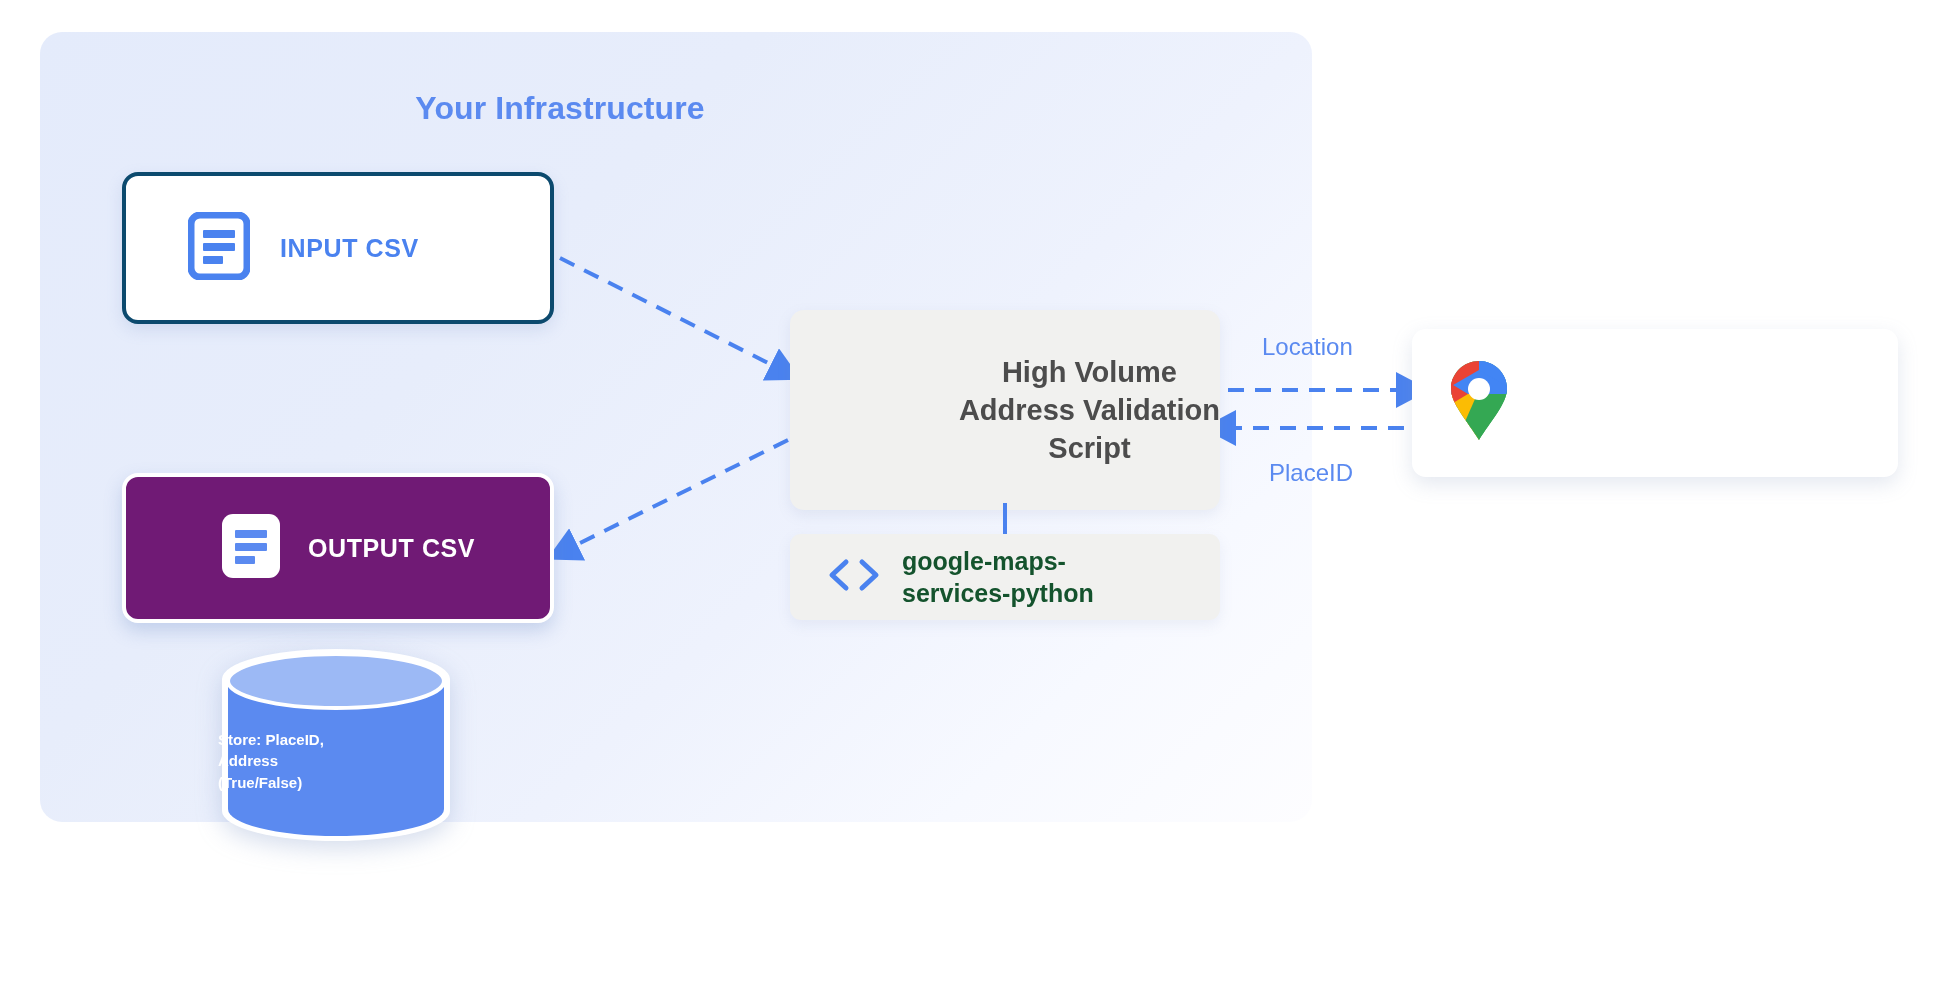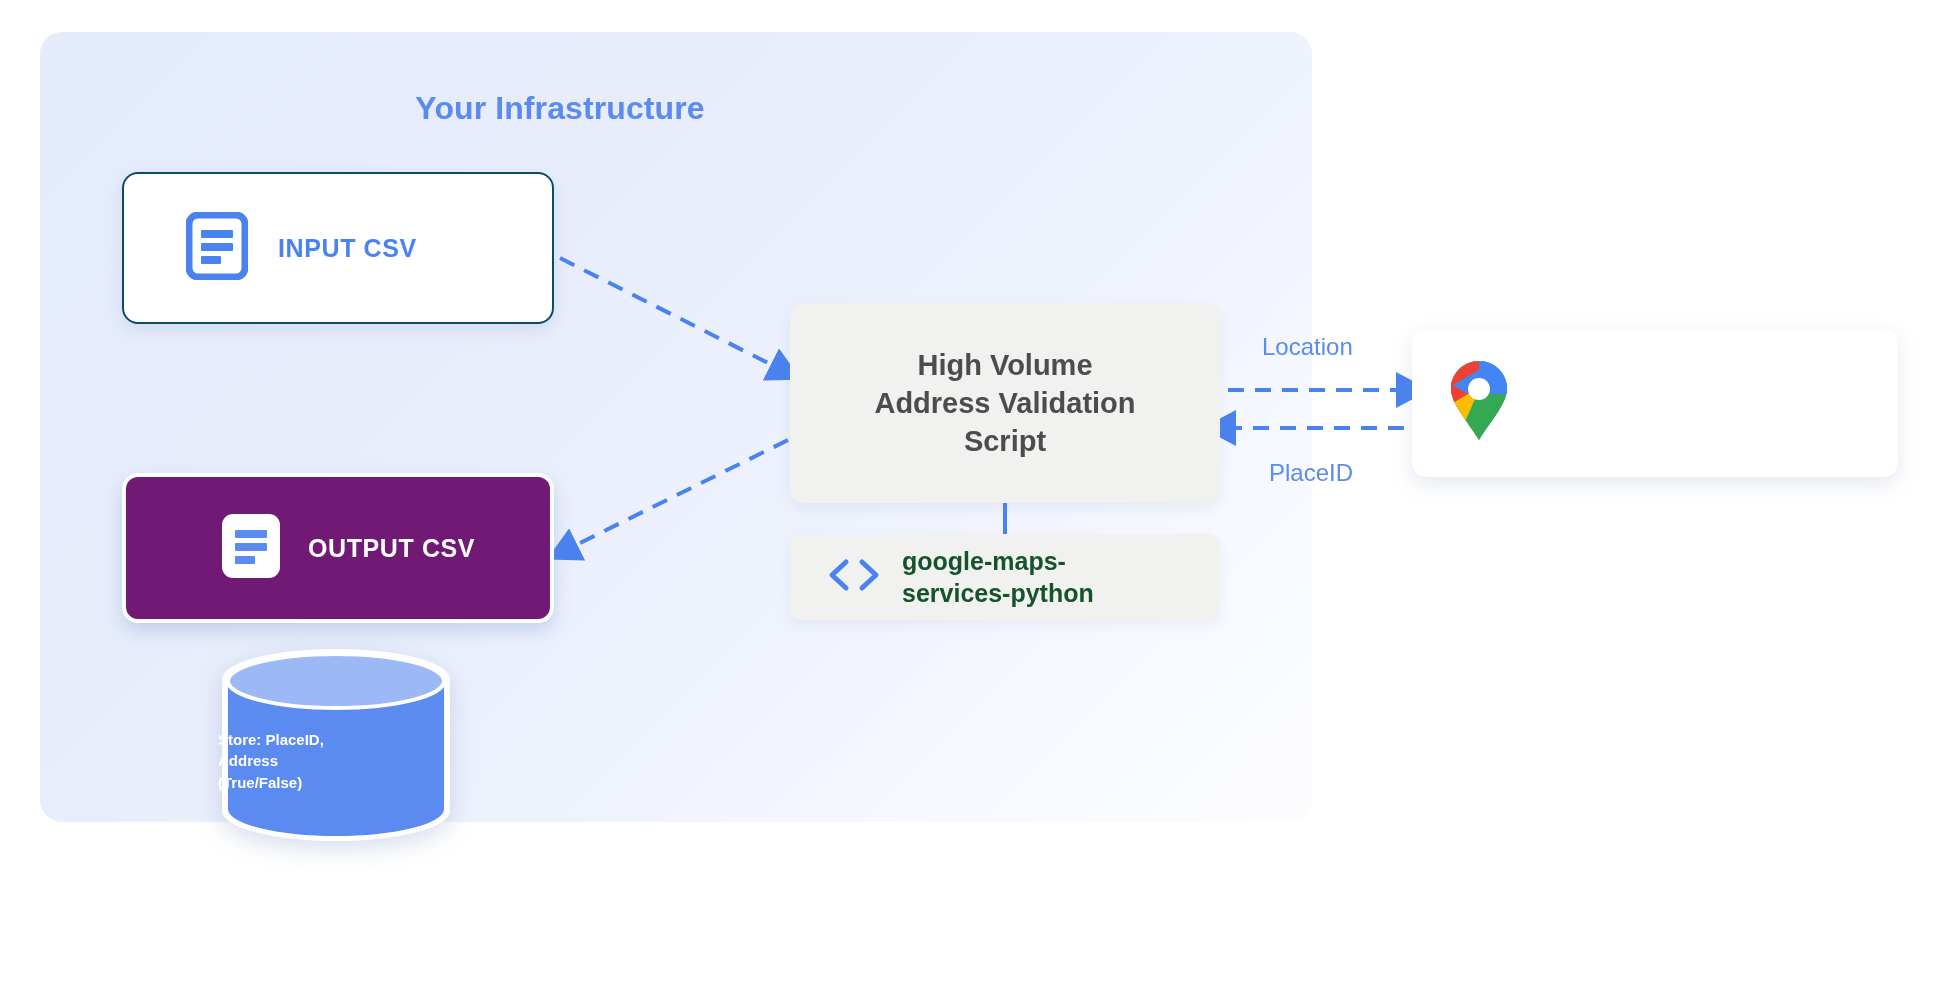--- a/index.html
+++ b/index.html
@@ -56,21 +56,21 @@
     border-radius: 16px;
   }
 
   
   #input-csv {
     left: 122px;
     top: 172px;
     width: 432px;
     height: 152px;
     background: #ffffff;
-    border: 2px solid #0c4a6e;
+    border: 4px solid #0c4a6e;
     box-shadow: 0 6px 16px rgba(120,145,200,0.20);
   }
   #input-csv .csv-label {
     font-size: 25px;
     font-weight: bold;
     color: #4a82ef;
     letter-spacing: 0.6px;
     margin-left: 30px;
   }
 
@@ -91,28 +91,28 @@
     color: #ffffff;
     letter-spacing: 0.6px;
     margin-left: 26px;
   }
 
   .doc-icon { margin-left: 62px; flex: 0 0 auto; }
 
   
   #script-box {
     left: 790px;
-    top: 303px;
+    top: 310px;
     width: 430px;
     height: 200px;
     background: #f1f1ef;
     border-radius: 14px;
     display: flex;
     align-items: center;
-    justify-content: center;
+    justify-content: flex-end;
     box-shadow: 0 5px 14px rgba(120,140,180,0.13);
   }
   #script-box .script-text {
     font-size: 29px;
     font-weight: bold;
     color: #4c4c4c;
     line-height: 1.32;
     text-align: center;
   }
 

